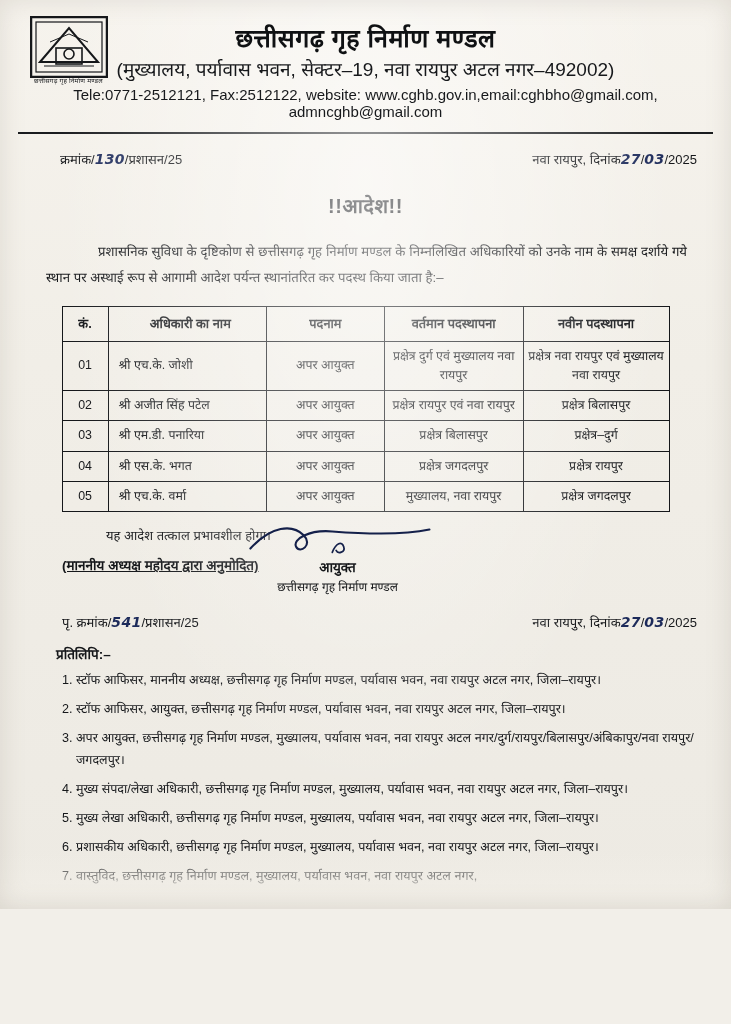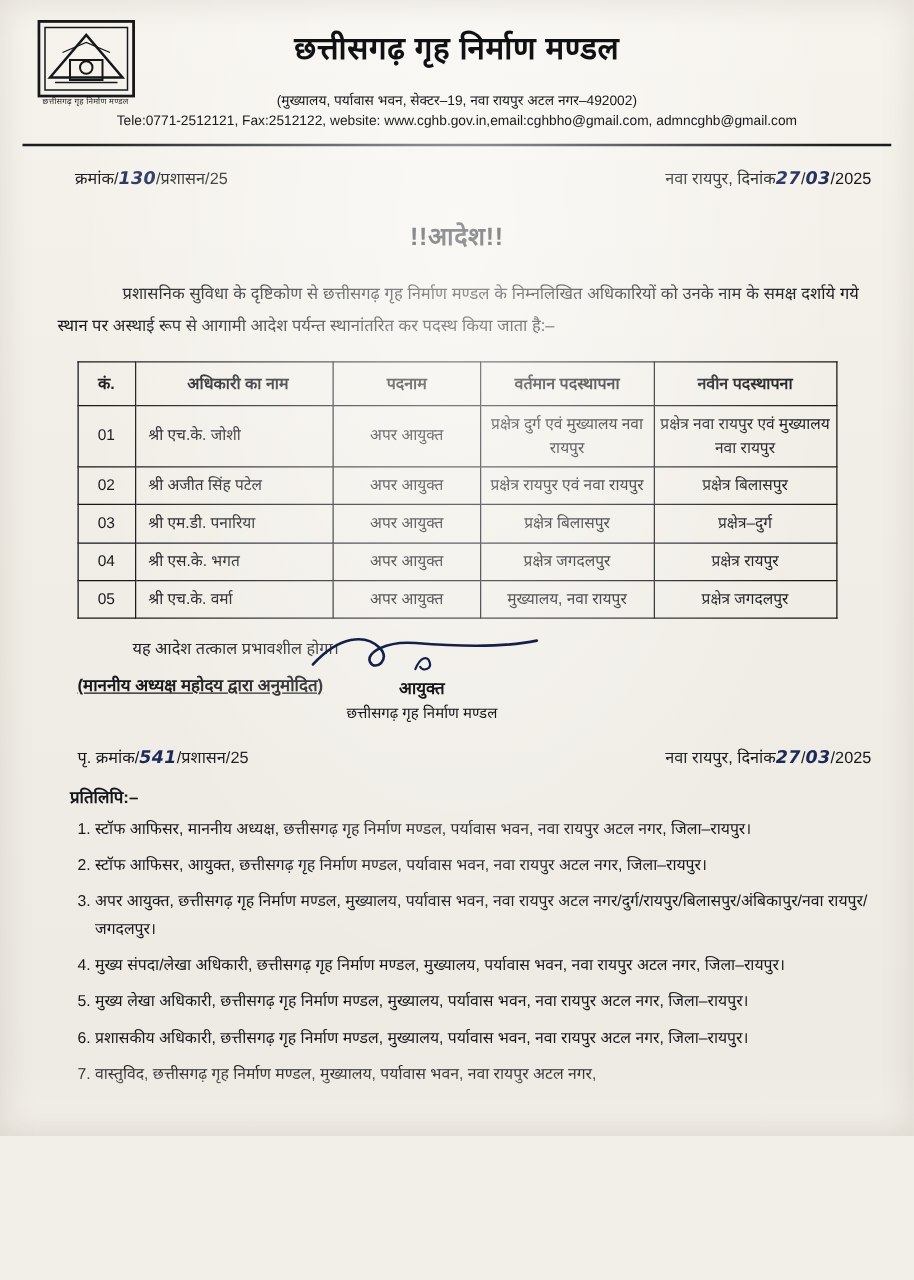--- a/index.html
+++ b/index.html
@@ -44,26 +44,26 @@
     text-align:center;
   }
   .org-name{
     font-size:25px;
     font-weight:bold;
     letter-spacing:0.5px;
     margin:6px 0 0 0;
     color:#0f1113;
   }
   .org-addr{
-    font-size:11px;
-    margin-top:18px;
+    font-size:19px;
+    margin-top:2px;
     color:#16181b;
   }
   .org-contact{
-    font-size:11px;
+    font-size:15px;
     margin-top:4px;
     color:#17191c;
   }
   .rule{
     margin:6px 18px 0 18px;
     border-top:2px solid #1a1c1f;
   }
   
   .refline{
     display:flex;

